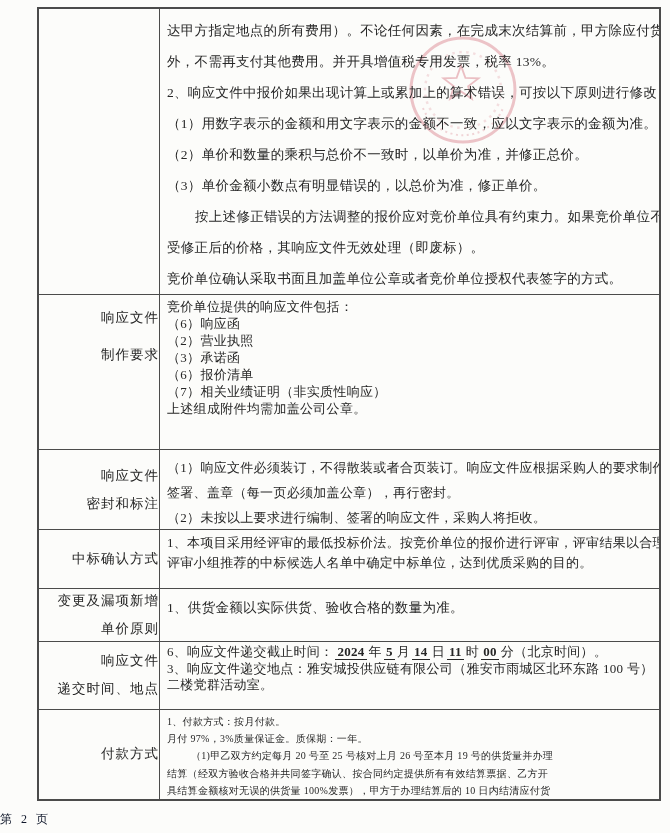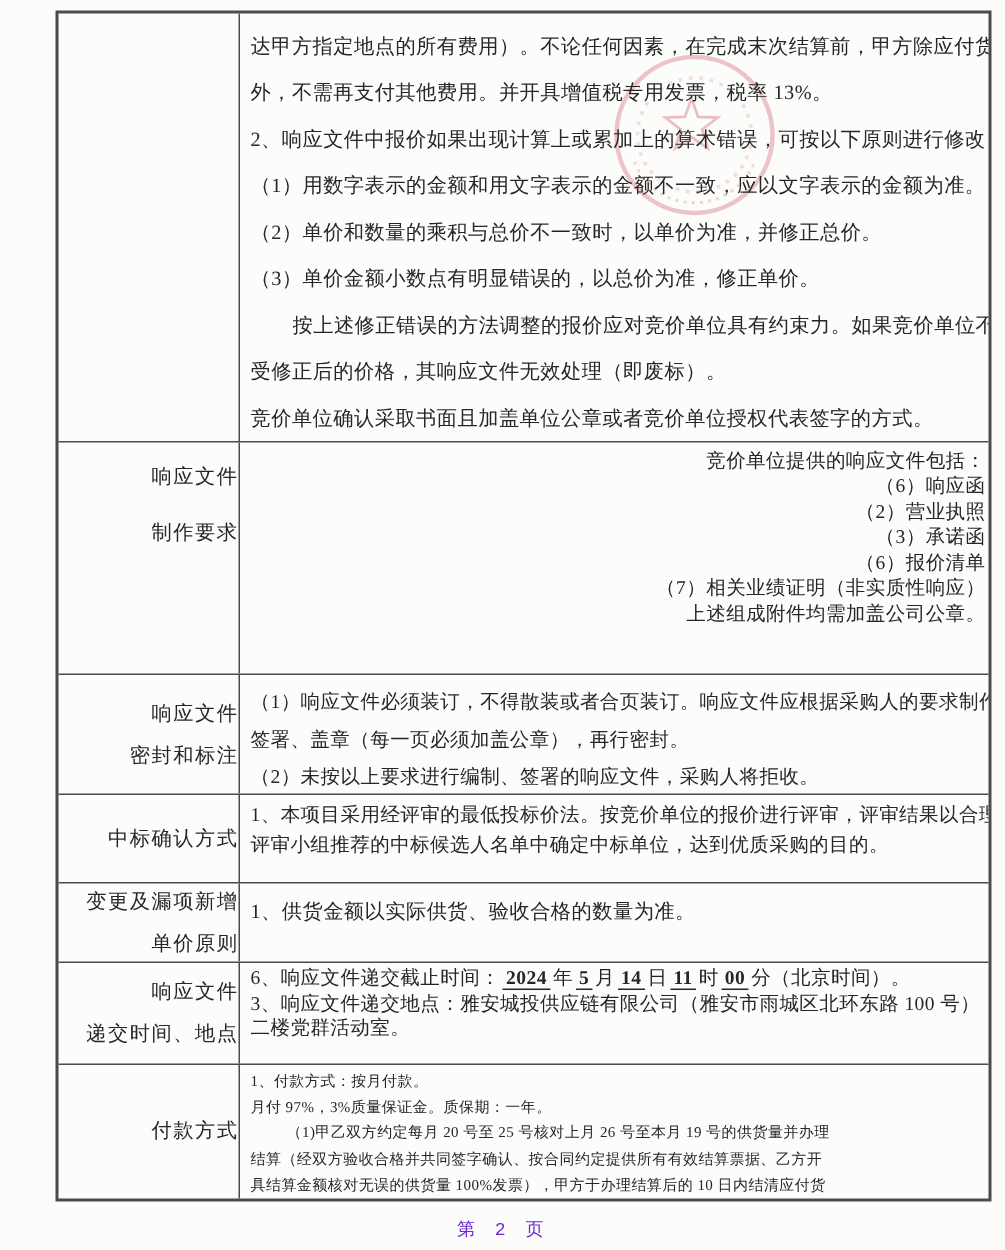--- a/index.html
+++ b/index.html
@@ -45,21 +45,21 @@
   .r2{height:157px;}
   .r3{height:80px;}
   .r4{height:60px;}
   .r5{height:53px;}
   .r6{height:69px;}
   .r7{flex:1;}
   
   .r1 .content-cell{padding-top:6px;}
   .r1 .line{line-height:31px;}
   .r2 .content-cell{padding-top:3px;}
-  .r2 .line{line-height:17px;font-size:13px;text-align:right;}
+  .r2 .line{line-height:17px;font-size:13px;}
   .r3 .content-cell{padding-top:5px;}
   .r3 .line{line-height:25px;font-size:13px;}
   .r4 .content-cell{padding-top:3px;}
   .r4 .line{line-height:19.5px;font-size:13px;}
   .r5 .content-cell{padding-top:10px;}
   .r6 .content-cell{padding-top:2px;}
   .r6 .line{line-height:16.8px;font-size:13px;}
   .r7 .content-cell{padding-top:3px;}
   .r7 .line{line-height:17.2px;font-size:10px;}
   .indent-2{padding-left:28px;}
@@ -67,21 +67,21 @@
   .gap-wide{gap:19px;}
   .gap-mid{gap:10px;}
   .label-top{justify-content:flex-start;padding-top:14px;}
   .u{
     border-bottom:1px solid #262626;
     font-weight:bold;
     padding:0 2px;margin:0 2px;
   }
   .footer{
     position:absolute;left:0;bottom:5px;width:100%;
-    text-align:center;font-size:12px;letter-spacing:3px;color:#6d28d9;font-family:Liberation Mono, monospace;
+    font-size:12px;letter-spacing:3px;color:#0f172a;
   }
   .seal{
     position:absolute;left:398px;top:28px;
     width:130px;height:130px;
     opacity:0.55;pointer-events:none;
   }
 </style>
 </head>
 <body>
 

